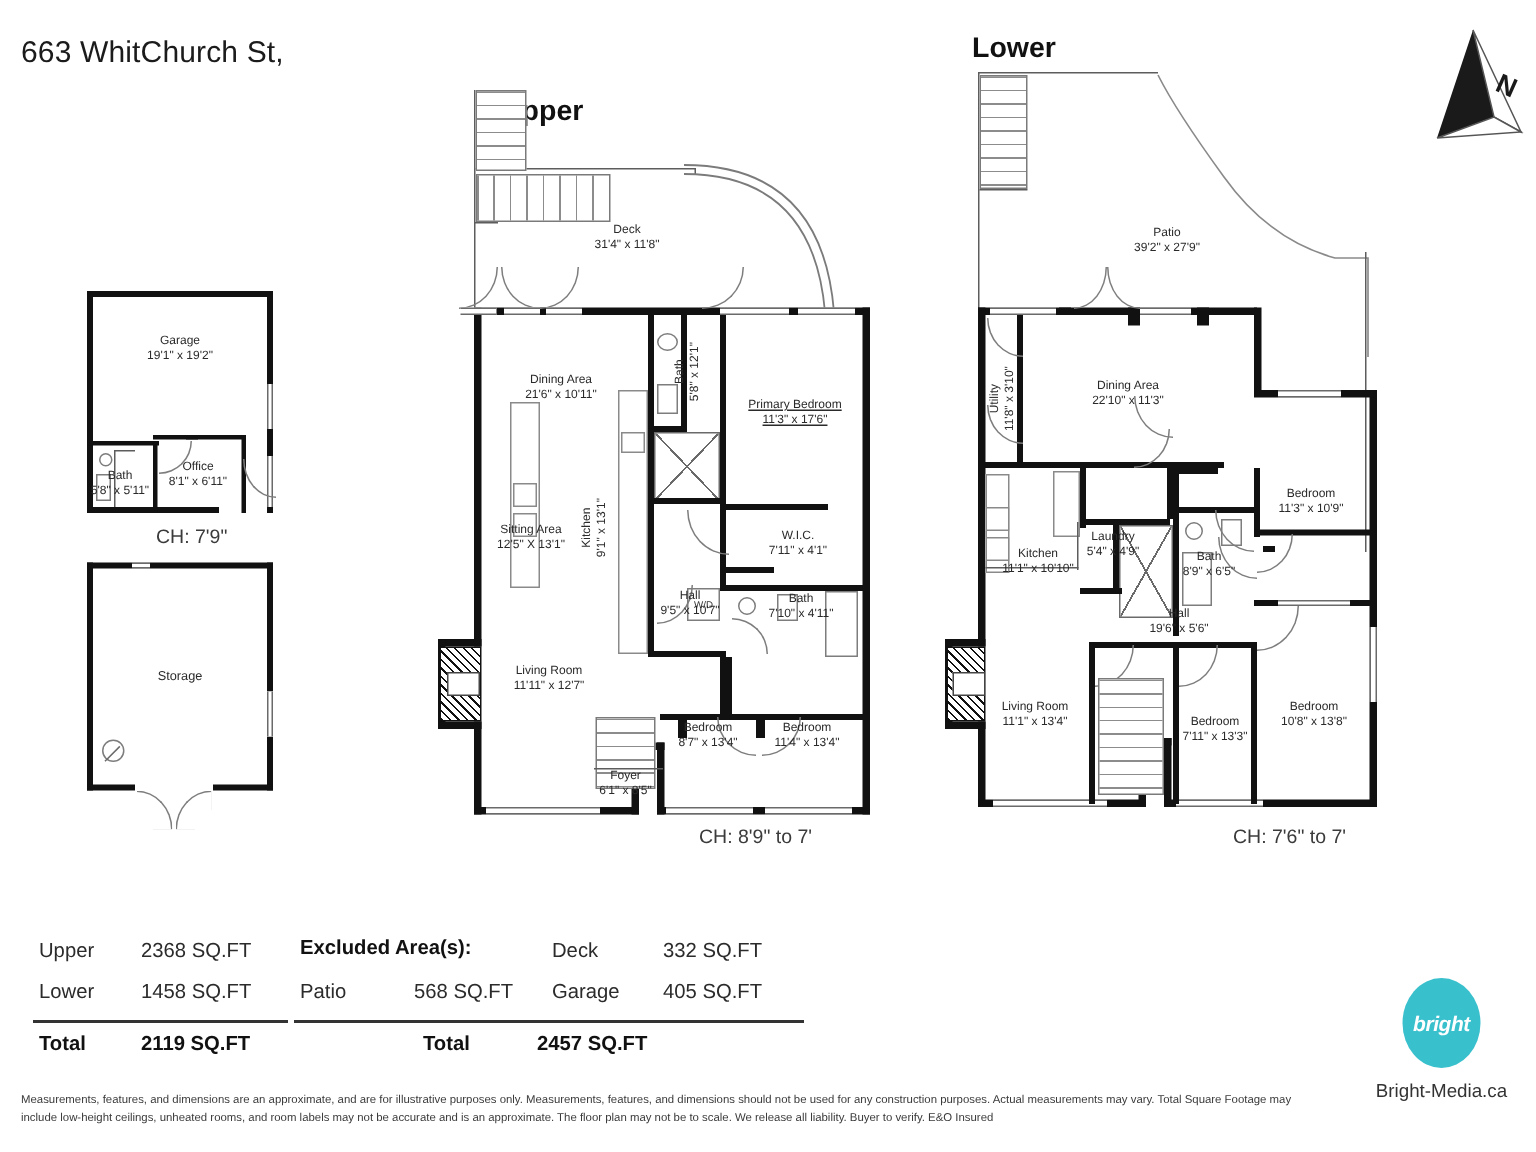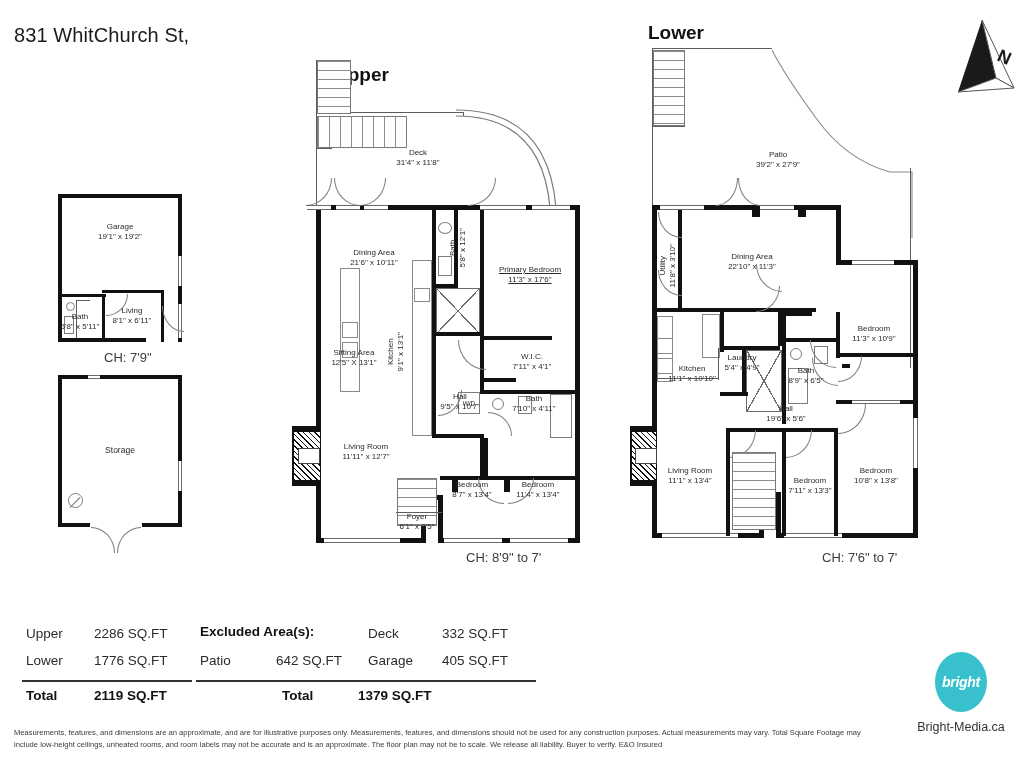--- a/index.html
+++ b/index.html
@@ -94,21 +94,21 @@
 
   
   #compass { position:absolute; left:952px; top:16px; width:72px; height:92px; }
 </style>
 </head>
 <body>
 
 <div class="root">
 
   <div id="title-block">
-    <div id="title-line1">831 WhitChurch St,</div>
+    <div id="title-line1">663 WhitChurch St,</div>
   </div>
 
   <div id="compass">
     <svg width="72" height="92" viewBox="0 0 72 92">
       <polygon points="30,4 44,62 6,76" fill="#1a1a1a"></polygon>
       <polygon points="30,4 44,62 62,72" fill="#ffffff" stroke="#555" stroke-width="1"></polygon>
       <polygon points="6,76 44,62 62,72" fill="#ffffff" stroke="#555" stroke-width="1"></polygon>
       <text x="44" y="44" font-family="Liberation Sans, sans-serif" font-size="18" font-weight="bold" fill="#1a1a1a" transform="rotate(24 44 44)">N</text>
     </svg>
   </div>
@@ -137,21 +137,21 @@
     <div class="wall-thin" style="left:18px; top:106px; width:14px; height:1px;"></div>
 
     <div class="door br" style="left:48px; top:100px; width:22px; height:22px;"></div>
     <div class="door bl" style="left:104px; top:112px; width:22px; height:26px;"></div>
 
     <div class="rlabel" style="left:62px; top:28px;">
       <span class="nm">Garage</span>
       <span class="dm">19'1" x 19'2"</span>
     </div>
     <div class="rlabel" style="left:74px; top:112px;">
-      <span class="nm">Living</span>
+      <span class="nm">Office</span>
       <span class="dm">8'1" x 6'11"</span>
     </div>
     <div class="rlabel" style="left:22px; top:118px;">
       <span class="nm">Bath</span>
       <span class="dm">5'8" x 5'11"</span>
     </div>
   </div>
   <div class="ch-caption" id="ch-garage">CH: 7'9"</div>
 
   <div class="plan" id="plan-storage" style="left:58px; top:375px; width:146px; height:152px;">
@@ -460,38 +460,38 @@
     <div class="rlabel" style="left:246px; top:418px;">
       <span class="nm">Bedroom</span>
       <span class="dm">10'8" x 13'8"</span>
     </div>
   </div>
   <div class="ch-caption" id="ch-lower">CH: 7'6" to 7'</div>
 
   <div id="footer-areas">
 
     <div class="tbl" style="left:8px;  top:14px;">Upper</div>
-    <div class="tbl" style="left:76px; top:14px;">2286 SQ.FT</div>
+    <div class="tbl" style="left:76px; top:14px;">2368 SQ.FT</div>
     <div class="tbl" style="left:8px;  top:41px;">Lower</div>
-    <div class="tbl" style="left:76px; top:41px;">1776 SQ.FT</div>
+    <div class="tbl" style="left:76px; top:41px;">1458 SQ.FT</div>
     <div class="rule" style="left:4px; top:68px; width:170px;"></div>
     <div class="tbl b" style="left:8px;  top:76px;">Total</div>
     <div class="tbl b" style="left:76px; top:76px;">2119 SQ.FT</div>
 
     <div class="tbl b" style="left:182px; top:12px;">Excluded Area(s):</div>
 
     <div class="tbl" style="left:350px; top:14px;">Deck</div>
     <div class="tbl" style="left:424px; top:14px;">332 SQ.FT</div>
     <div class="tbl" style="left:182px; top:41px;">Patio</div>
-    <div class="tbl" style="left:258px; top:41px;">642 SQ.FT</div>
+    <div class="tbl" style="left:258px; top:41px;">568 SQ.FT</div>
     <div class="tbl" style="left:350px; top:41px;">Garage</div>
     <div class="tbl" style="left:424px; top:41px;">405 SQ.FT</div>
     <div class="rule" style="left:178px; top:68px; width:340px;"></div>
     <div class="tbl b" style="left:264px; top:76px;">Total</div>
-    <div class="tbl b" style="left:340px; top:76px;">1379 SQ.FT</div>
+    <div class="tbl b" style="left:340px; top:76px;">2457 SQ.FT</div>
   </div>
 
   <div id="disclaimer">Measurements, features, and dimensions are an approximate, and are for illustrative purposes only. Measurements, features, and dimensions should not be used for any construction purposes. Actual measurements may vary. Total Square Footage may include low-height ceilings, unheated rooms, and room labels may not be accurate and is an approximate. The floor plan may not be to scale. We release all liability. Buyer to verify. E&amp;O Insured</div>
 
   <div id="logo-block">
     <div id="logo-oval" style="background: rgb(57, 192, 205); align-items: center;">
       <span id="logo-word">bright</span>
     </div>
     <div id="logo-caption">Bright-Media.ca</div>
   </div>

